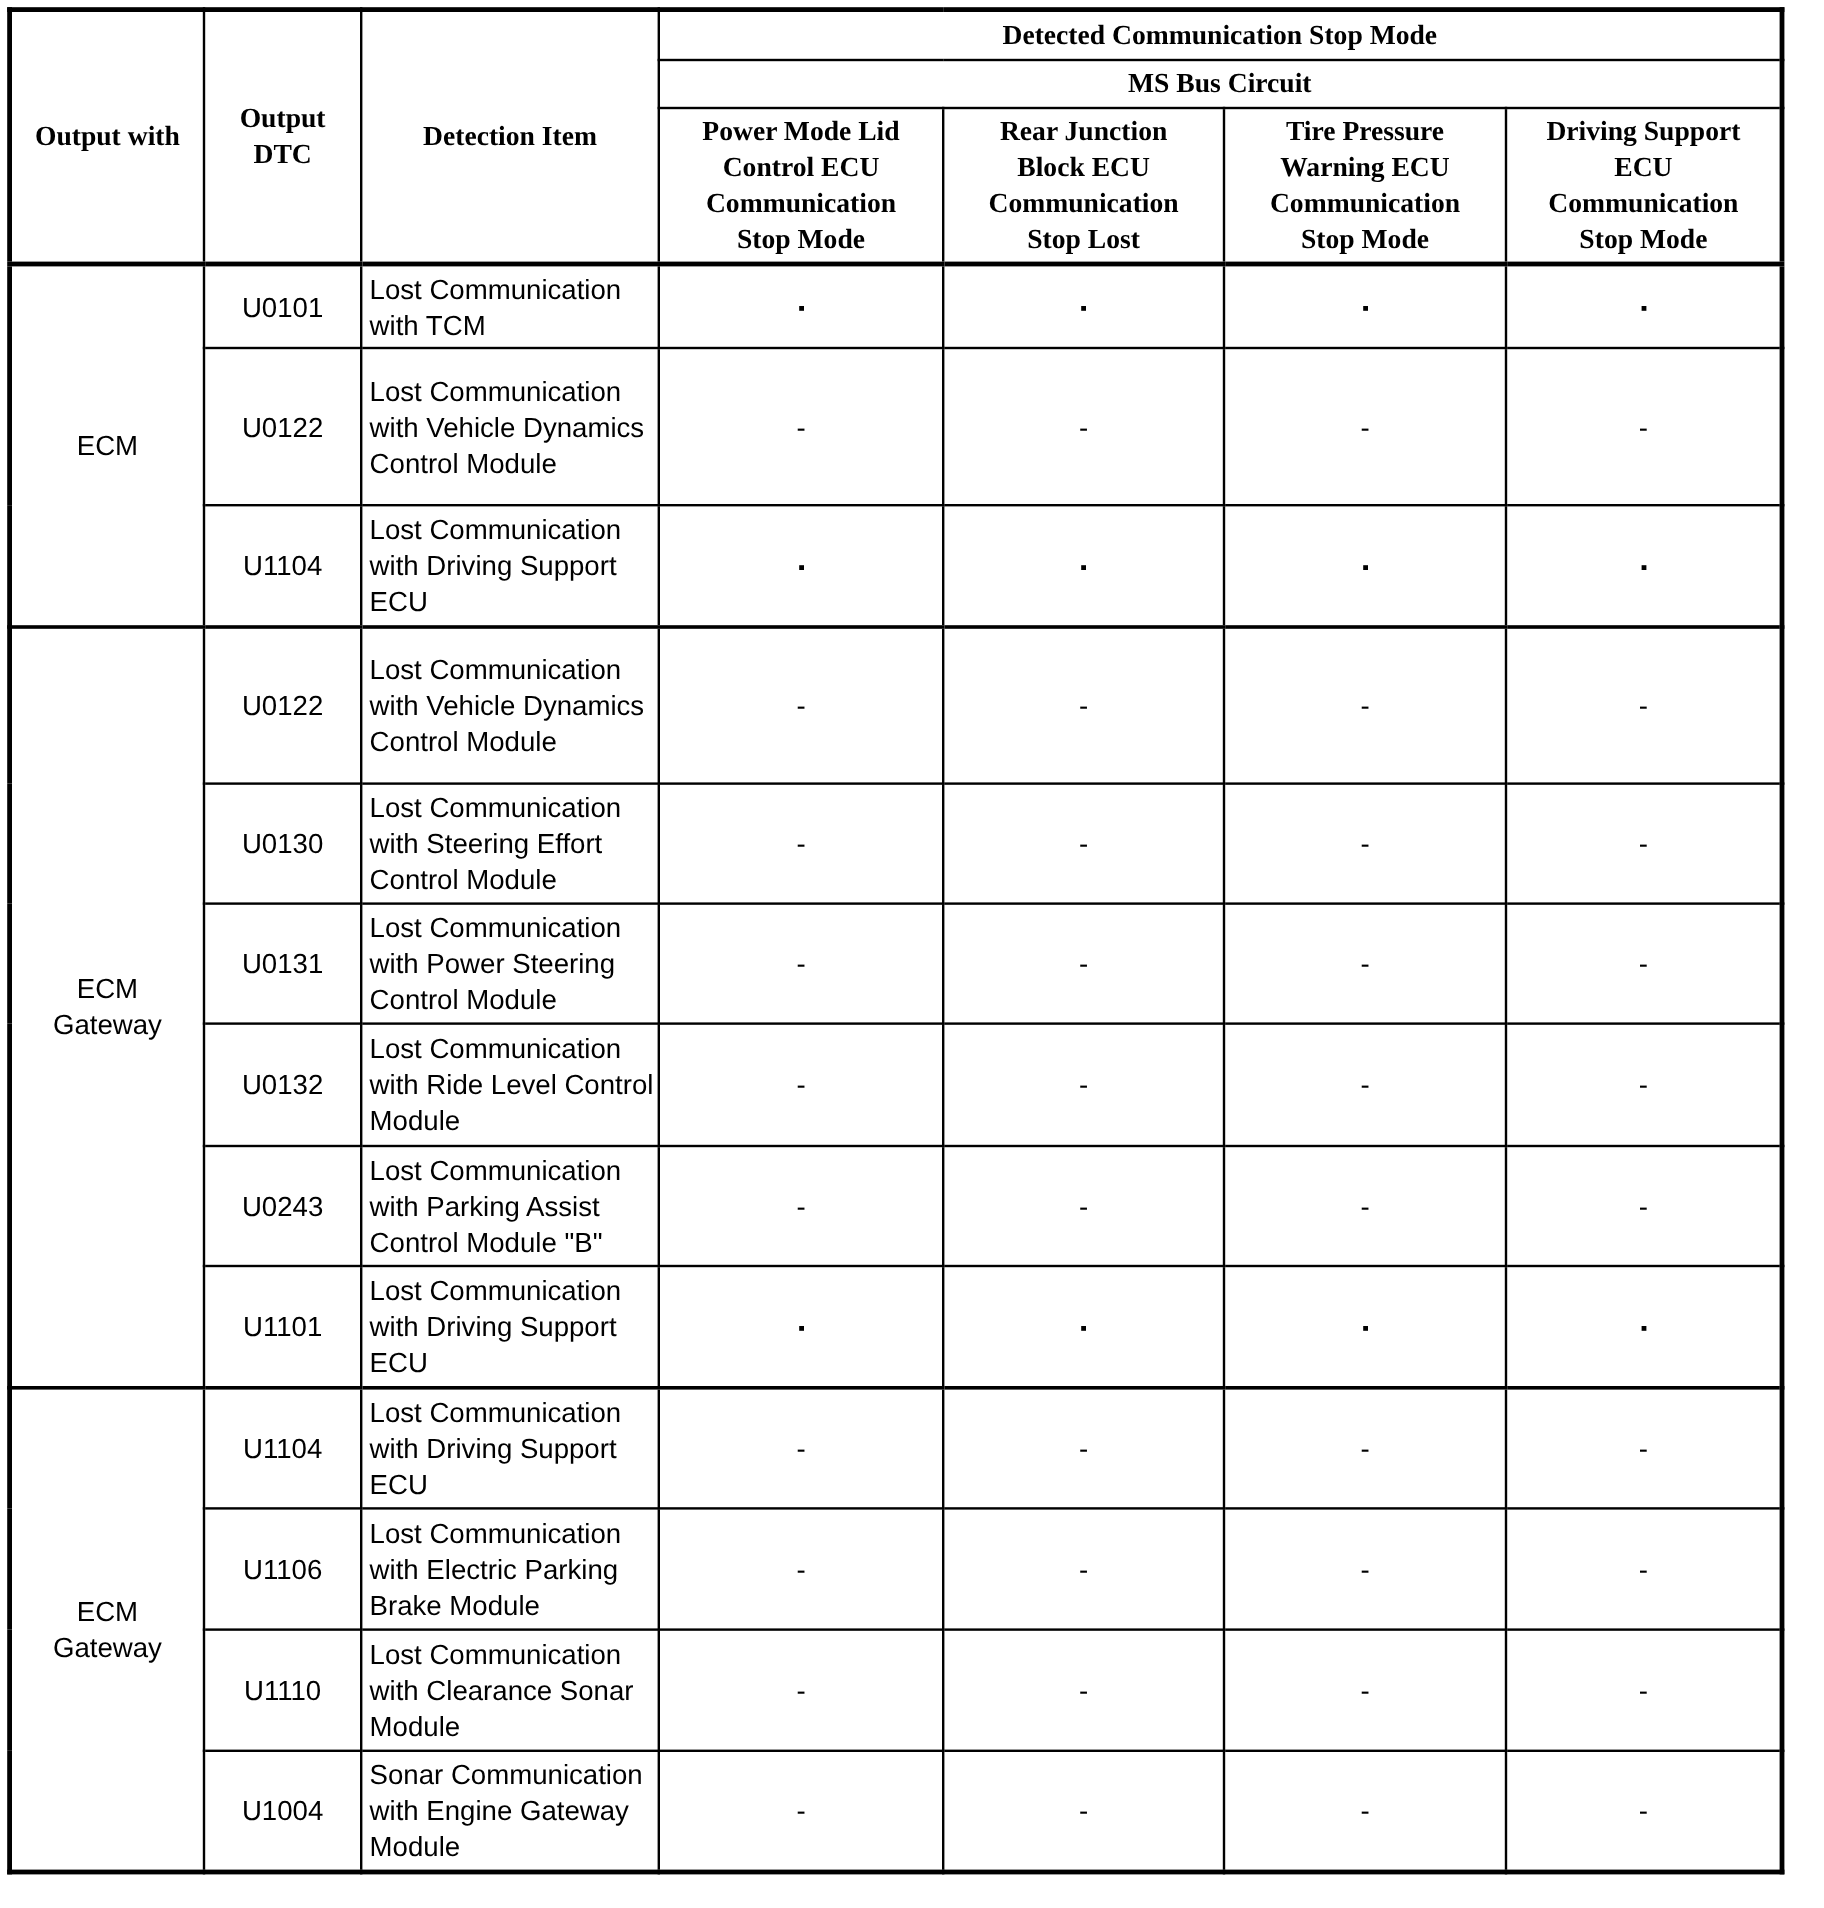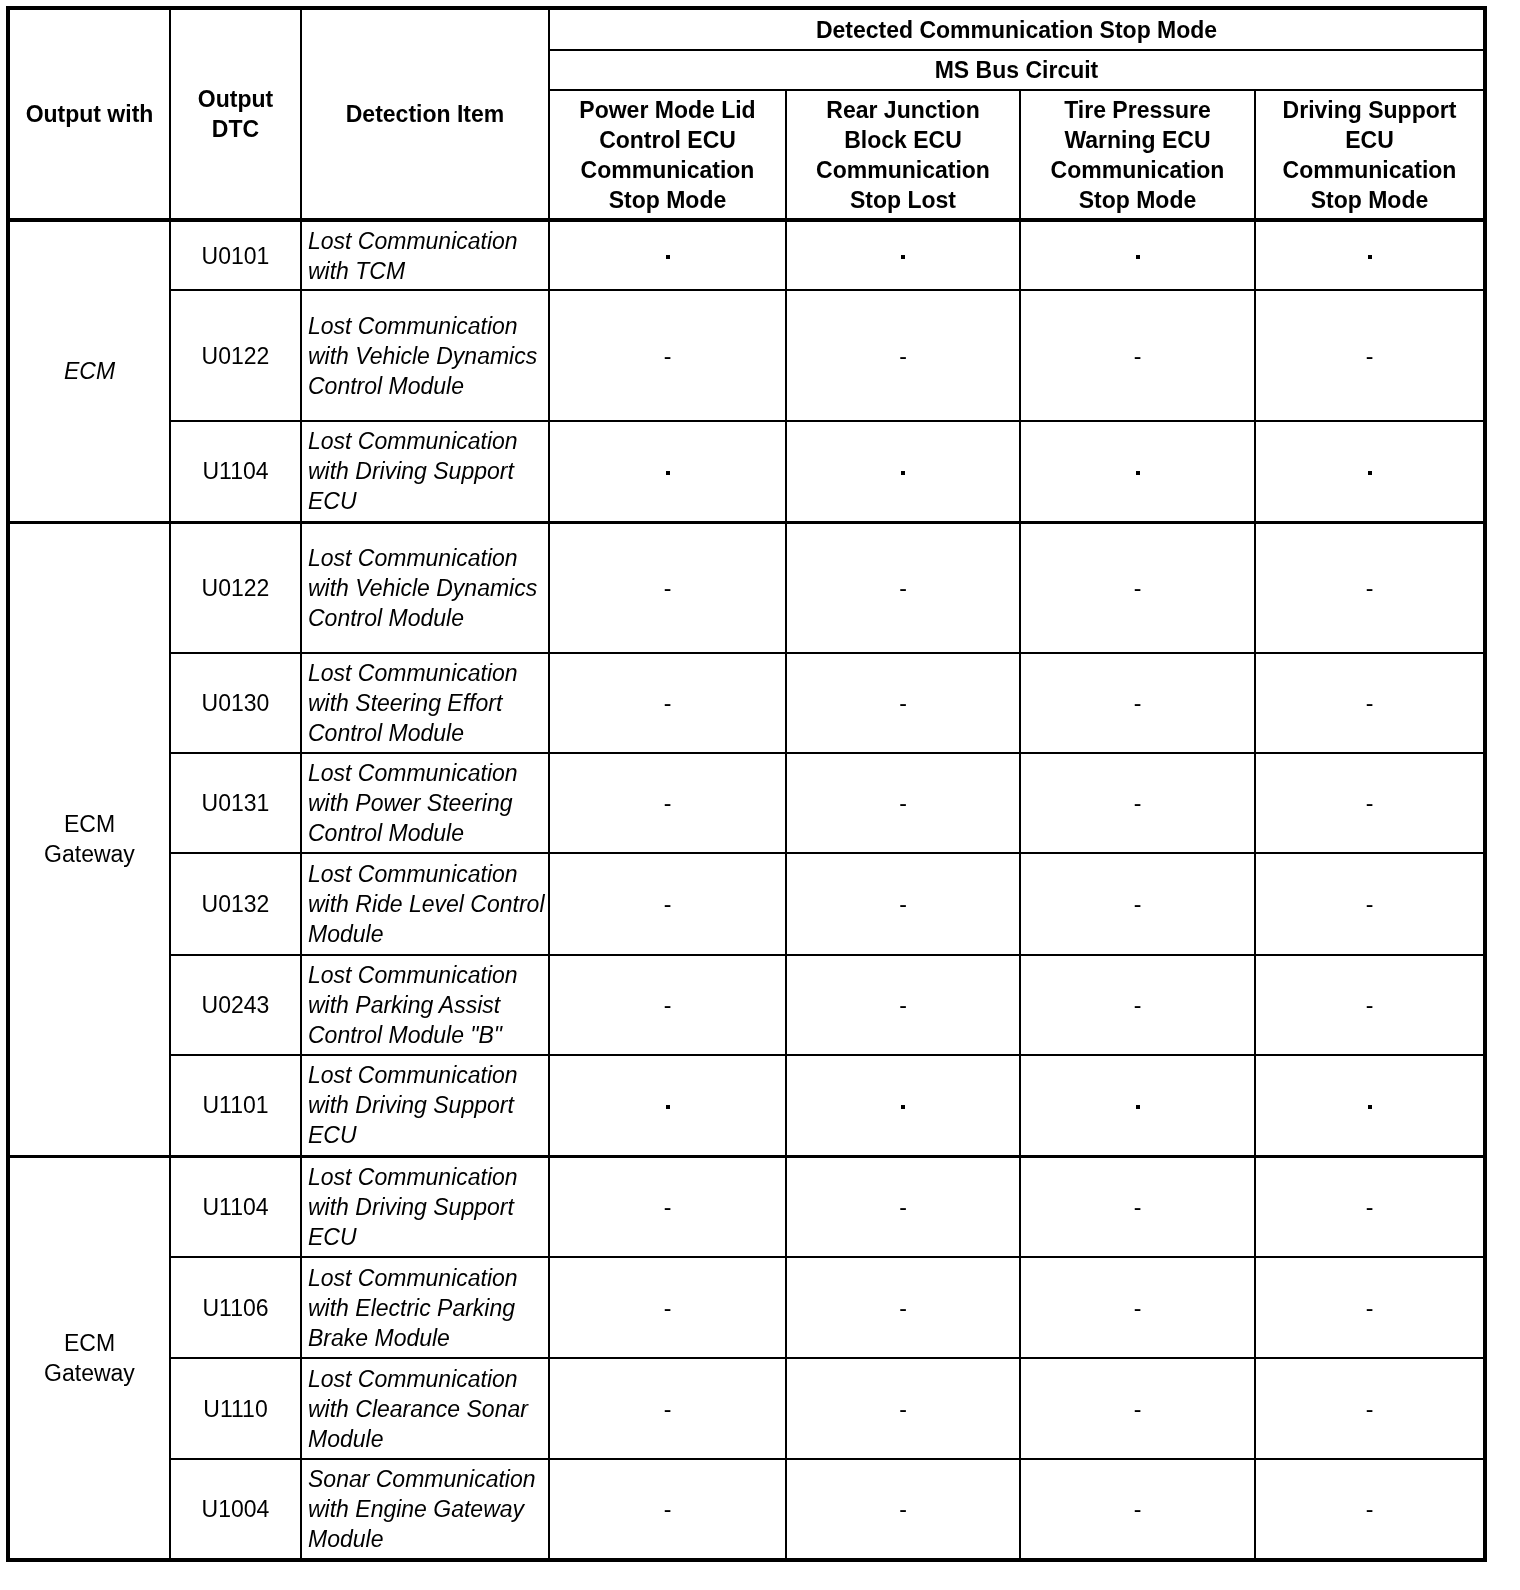--- a/index.html
+++ b/index.html
@@ -1,21 +1,21 @@
 <!DOCTYPE html>
 <html><head>
 <meta charset="utf-8">
 <style>
   html,body{margin:0;padding:0;background:#fff;}
   body{width:1520px;height:1590px;position:relative;font-family:"Liberation Sans",sans-serif;color:#000;}
   table{position:absolute;left:6px;top:6px;border-collapse:collapse;border:4px solid #000;table-layout:fixed;}
   td,th{border:2px solid #000;padding:0;text-align:center;vertical-align:middle;font-size:23px;line-height:30px;}
-  th{font-weight:bold;}
+  th{font-weight:bold;font-family:Liberation Serif, serif;}
   .hdr-bottom th, .hdr-bottom{border-bottom:4px solid #000;}
-  td.item{text-align:left;padding-left:6px;padding-right:2px;font-style:italic;}
+  td.item{text-align:left;padding-left:6px;padding-right:2px;}
   td.grp-end{border-bottom:3px solid #000;}
   .dot{display:inline-block;width:4px;height:4px;background:#000;vertical-align:middle;}
 </style>
 </head>
 <body>
 
 <table>
   <colgroup>
     <col style="width:162px">
       <col style="width:131px">
@@ -39,21 +39,21 @@
     </tr>
     <tr style="height:130px" class="hdr-bottom">
       <th class="hdr-bottom" style="padding:0 18px">Power Mode Lid Control ECU Communication Stop Mode</th>
       <th class="hdr-bottom" style="padding:0 16px">Rear Junction Block ECU Communication Stop Lost</th>
       <th class="hdr-bottom" style="padding:0 14px">Tire Pressure Warning ECU Communication Stop Mode</th>
       <th class="hdr-bottom" style="padding:0 20px">Driving Support ECU Communication Stop Mode</th>
     </tr>
   </thead>
   <tbody id="tbody">
       <tr style="height: 70px;">
-        <td rowspan="3" class="grp-end" style="padding: 0px 30px; font-style: italic;">ECM</td>
+        <td rowspan="3" class="grp-end" style="padding: 0px 30px;">ECM</td>
         <td>U0101</td>
         <td class="item">Lost Communication with TCM</td>
         <td><span class="dot"></span></td>
         <td><span class="dot"></span></td>
         <td><span class="dot"></span></td>
         <td><span class="dot"></span></td>
       </tr>
       <tr style="height: 131px;">
         <td>U0122</td>
         <td class="item">Lost Communication with Vehicle Dynamics Control Module</td>

